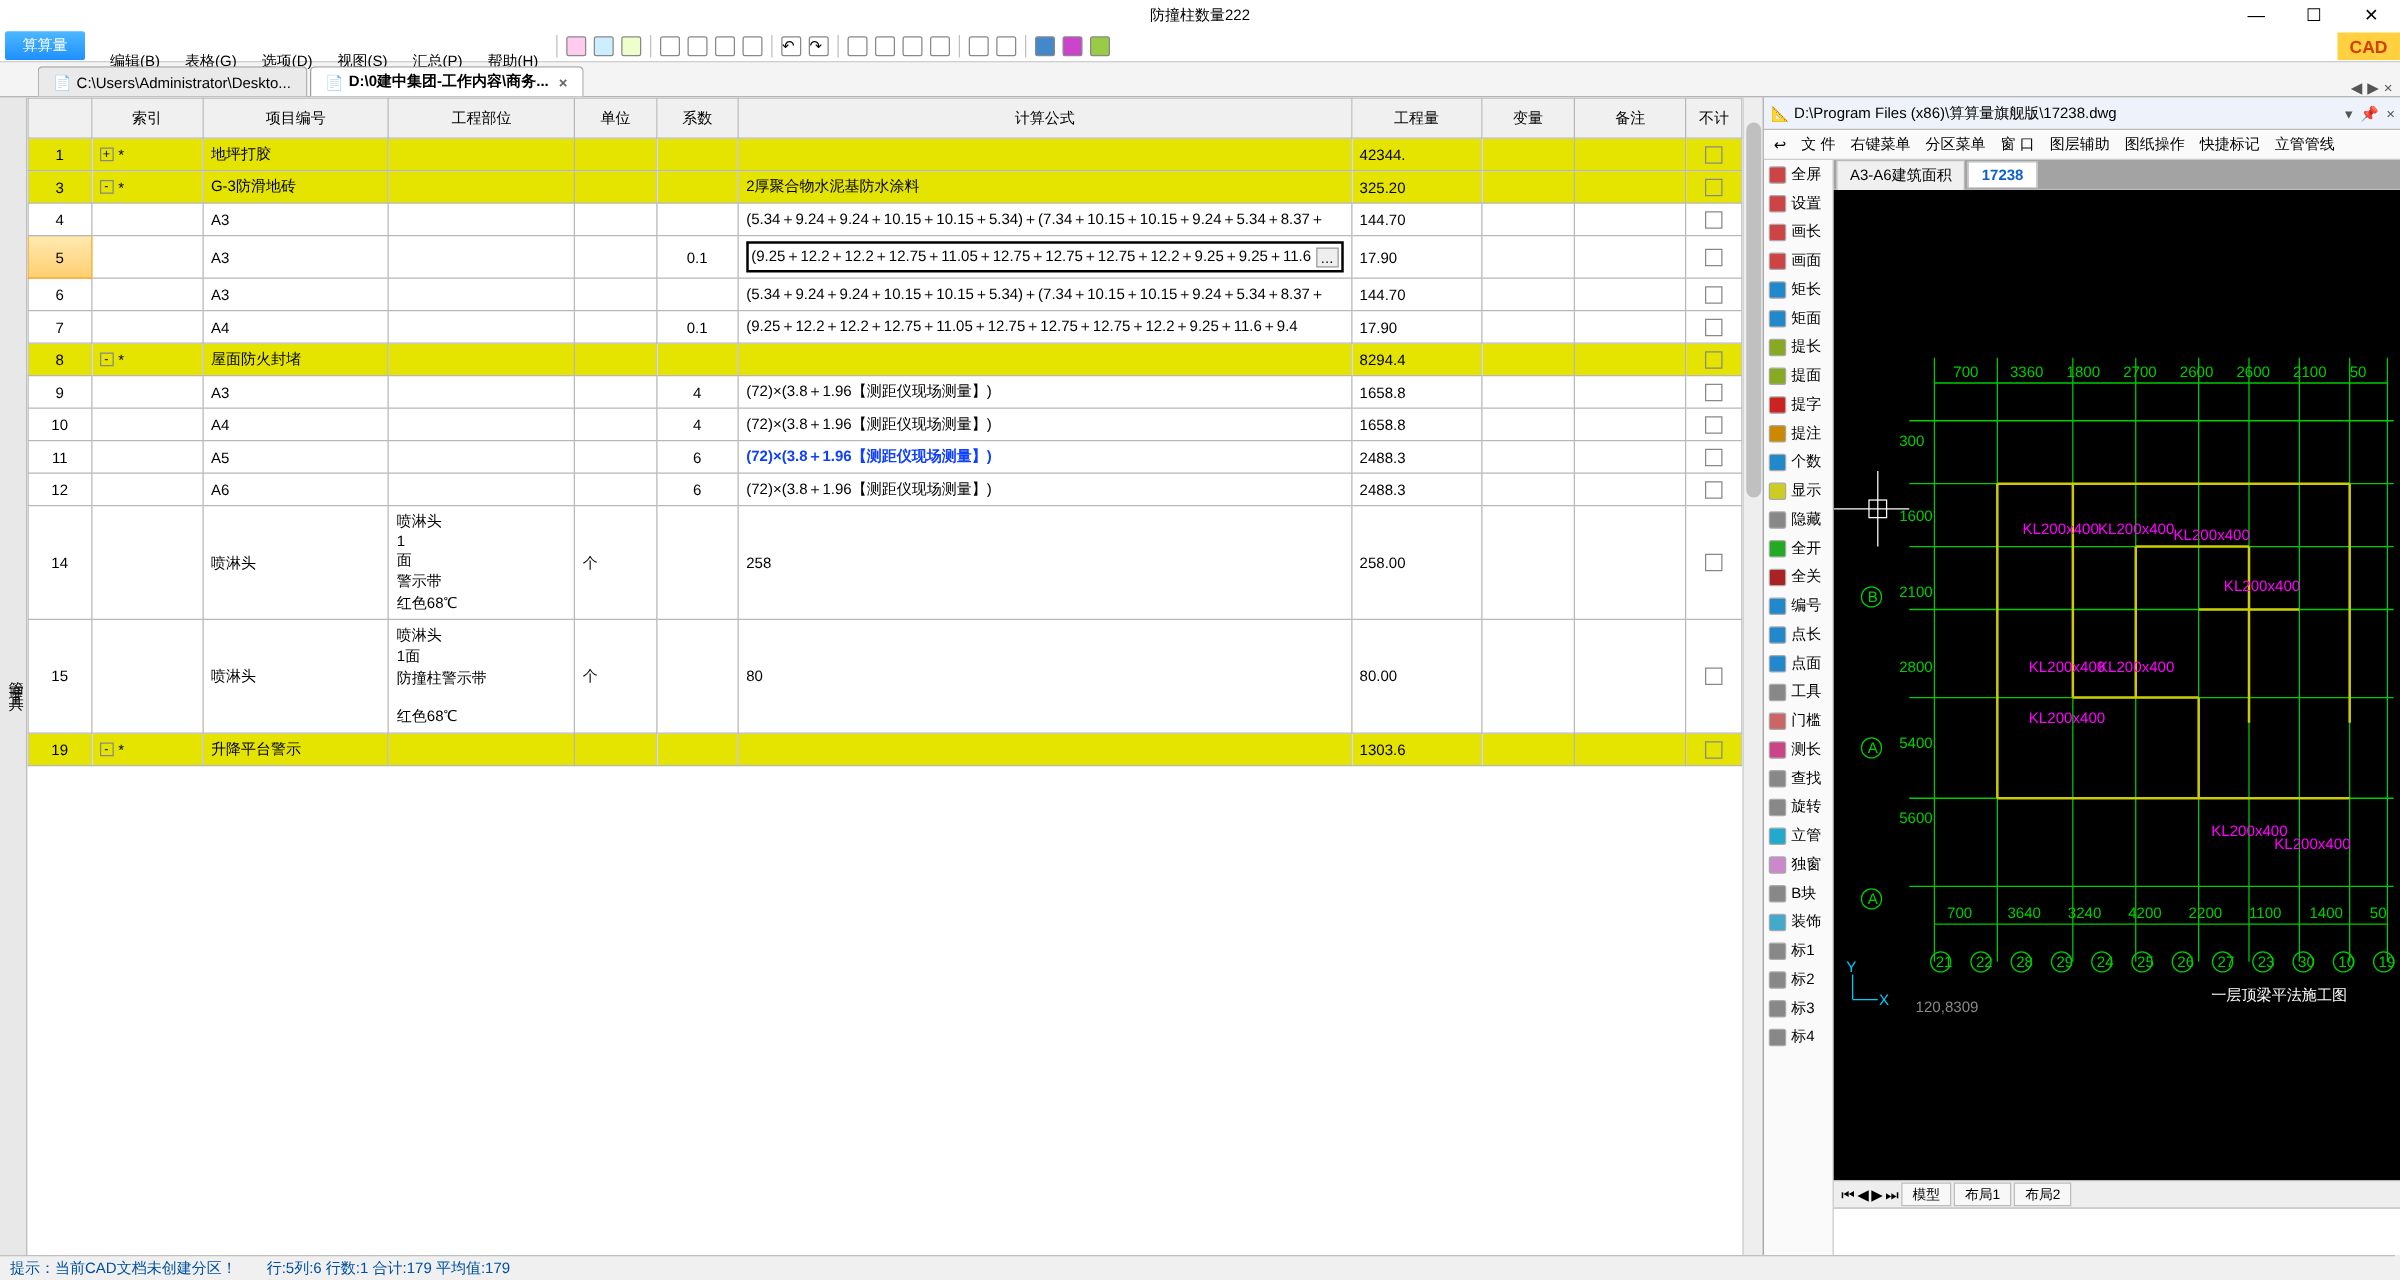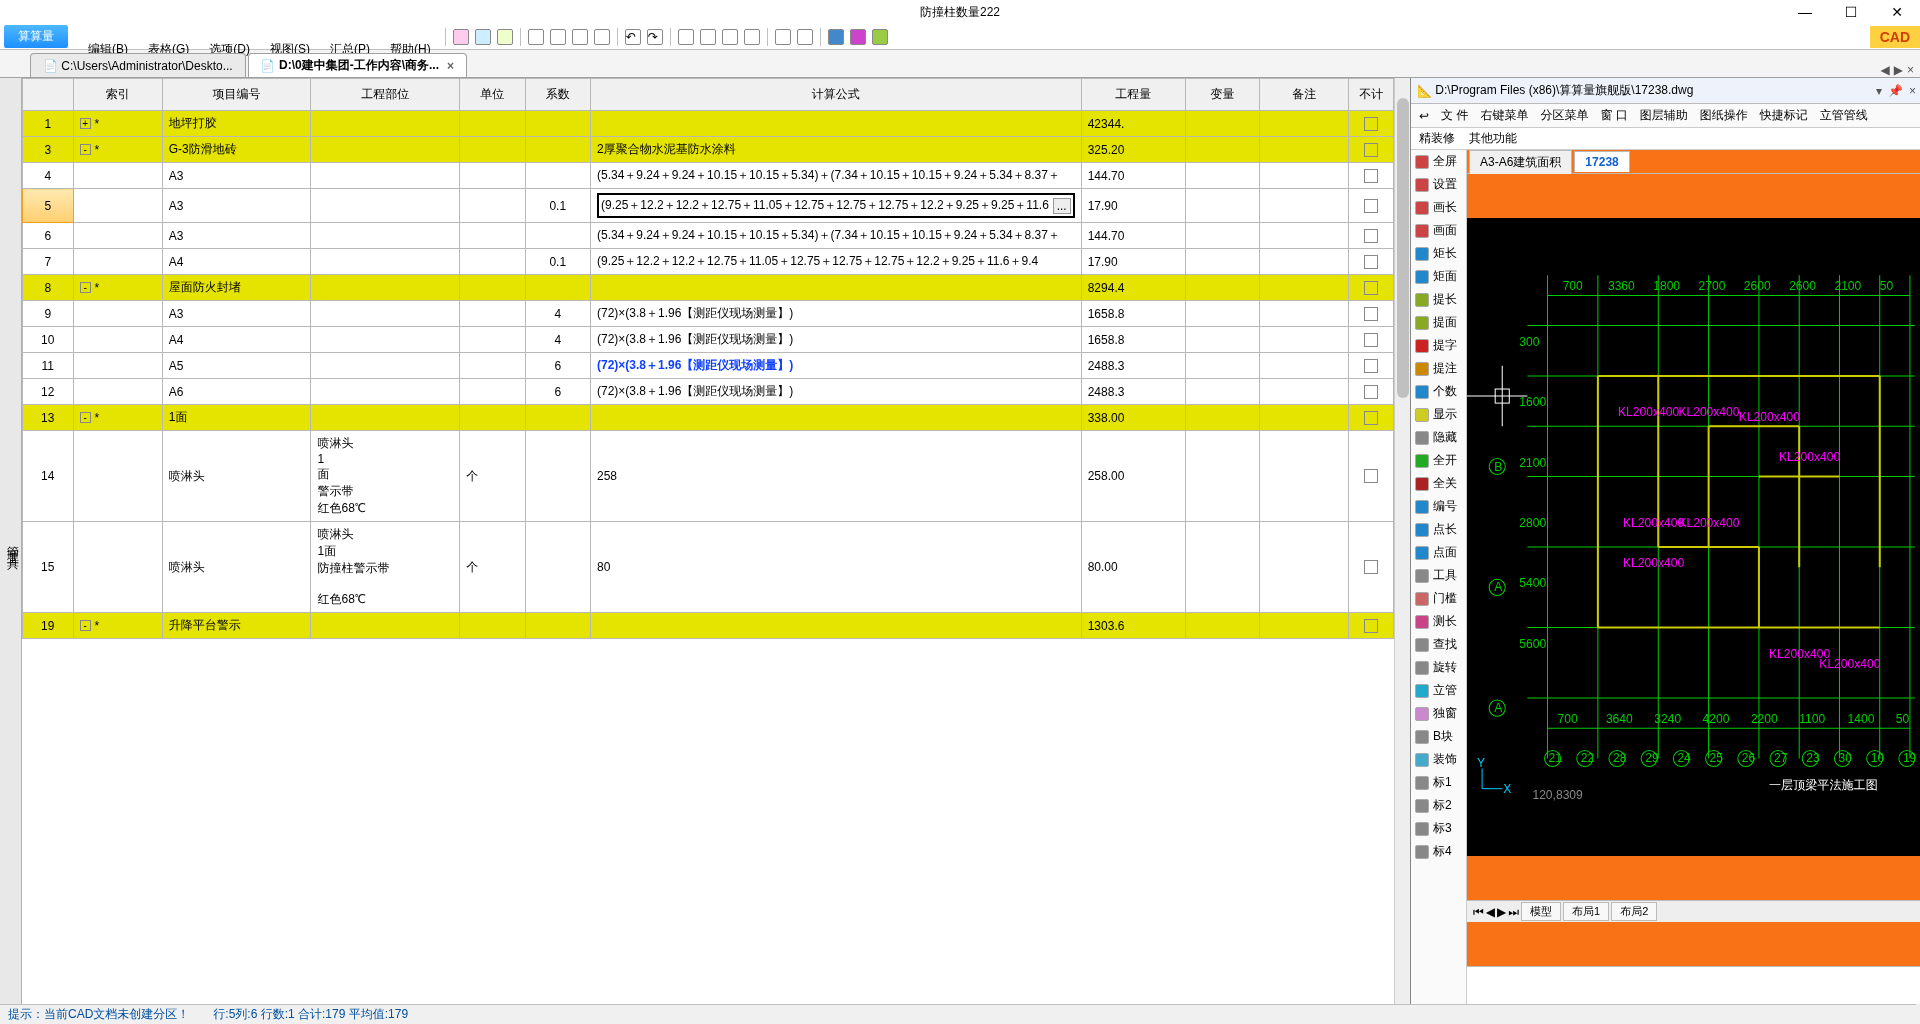--- a/index.html
+++ b/index.html
@@ -51,21 +51,21 @@
 
 
 .rp-path { height:26px; display:flex; align-items:center; padding:0 6px; background:#eef3fb; border-bottom:1px solid #bbb; position:relative;}
 .rp-path .ctl { position:absolute; right:4px; display:flex; gap:6px; color:#555;}
 .rp-menu { height:24px; display:flex; align-items:center; gap:12px; padding:0 8px; background:#fafafa; border-bottom:1px solid #ccc;}
 .rp-menu2 { height:22px; display:flex; align-items:center; gap:14px; padding:0 8px; background:#fff; border-bottom:1px solid #ccc;}
 .rp-body { flex:1; display:flex; overflow:hidden; }
 .rp-tools { width:56px; background:#fafafa; border-right:1px solid #ccc; overflow-y:auto;}
 .rp-tools .ti { display:flex; align-items:center; gap:4px; padding:3px 4px; font-size:12px;}
 .rp-tools .ti .tic { width:14px; height:14px; border:1px solid #aaa; border-radius:2px; flex-shrink:0;}
-.rp-view { flex:1; display:flex; flex-direction:column; background:#f97316;gap:44px;}
+.rp-view { flex:1; display:flex; flex-direction:column; background:#a3a3a3;}
 .rp-tabs { height:24px; display:flex; align-items:center; border-bottom:1px solid #bbb; }
 .rp-tabs .rtab { padding:3px 10px; border:1px solid #bbb; border-bottom:none; margin-left:2px; background:#f0f0f0;}
 .rp-tabs .rtab.active { background:#fff; color:#1060d0; font-weight:bold;}
 .cadview { flex:1; background:#000; position:relative; overflow:hidden;}
 .rp-bottabs { height:22px; display:flex; align-items:center; background:#eee; border-top:1px solid #bbb; padding-left:6px; gap:2px;}
 .rp-bottabs .bt { padding:1px 8px; border:1px solid #bbb; background:#f8f8f8; font-size:11px;}
 .rp-input { height:38px; border-top:1px solid #bbb; background:#fff;}
 
 
 .status { position:absolute; bottom:0; left:0; right:4px; height:20px; background:#f0f0f0; border-top:1px solid #c0c0c0; display:flex; align-items:center; padding:0 8px; gap:24px; color:#0050a0;}
@@ -343,40 +343,20 @@
             <td>A6</td>
             <td></td>
             <td></td>
             <td style="text-align: center;">6</td>
             <td>(72)×(3.8＋1.96【测距仪现场测量】)</td>
             <td>2488.3</td>
             <td></td>
             <td></td>
             <td>
               <div class="chk"></div>
-            </td>
-          </tr>
-          <tr class="yel">
-            <td class="rownum">13</td>
-            <td>
-              <div class="tree">
-                <span class="box">-</span>
-                <span>*</span>
-              </div>
-            </td>
-            <td>1面</td>
-            <td></td>
-            <td></td>
-            <td style="text-align: center;"></td>
-            <td></td>
-            <td>338.00</td>
-            <td></td>
-            <td></td>
-            <td>
-              <div class="chk on"></div>
             </td>
           </tr>
           <tr>
             <td class="rownum">14</td>
             <td></td>
             <td>喷淋头</td>
             <td style="white-space: pre-line;">喷淋头
 1
 面
 警示带
@@ -450,24 +430,20 @@
     <div class="rp-menu">
       <span>↩</span>
       <span>文  件</span>
       <span>右键菜单</span>
       <span>分区菜单</span>
       <span>窗  口</span>
       <span>图层辅助</span>
       <span>图纸操作</span>
       <span>快捷标记</span>
       <span>立管管线</span>
-    </div>
-    <div class="rp-menu2">
-      <span>精装修</span>
-      <span>其他功能</span>
     </div>
     <div class="rp-body">
       <div class="rp-tools" id="rptools">
           <div class="ti">
             <span class="tic" style="background: rgb(204, 68, 68);"></span>
             <span>全屏</span>
           </div>
           <div class="ti">
             <span class="tic" style="background: rgb(204, 68, 68);"></span>
             <span>设置</span>

